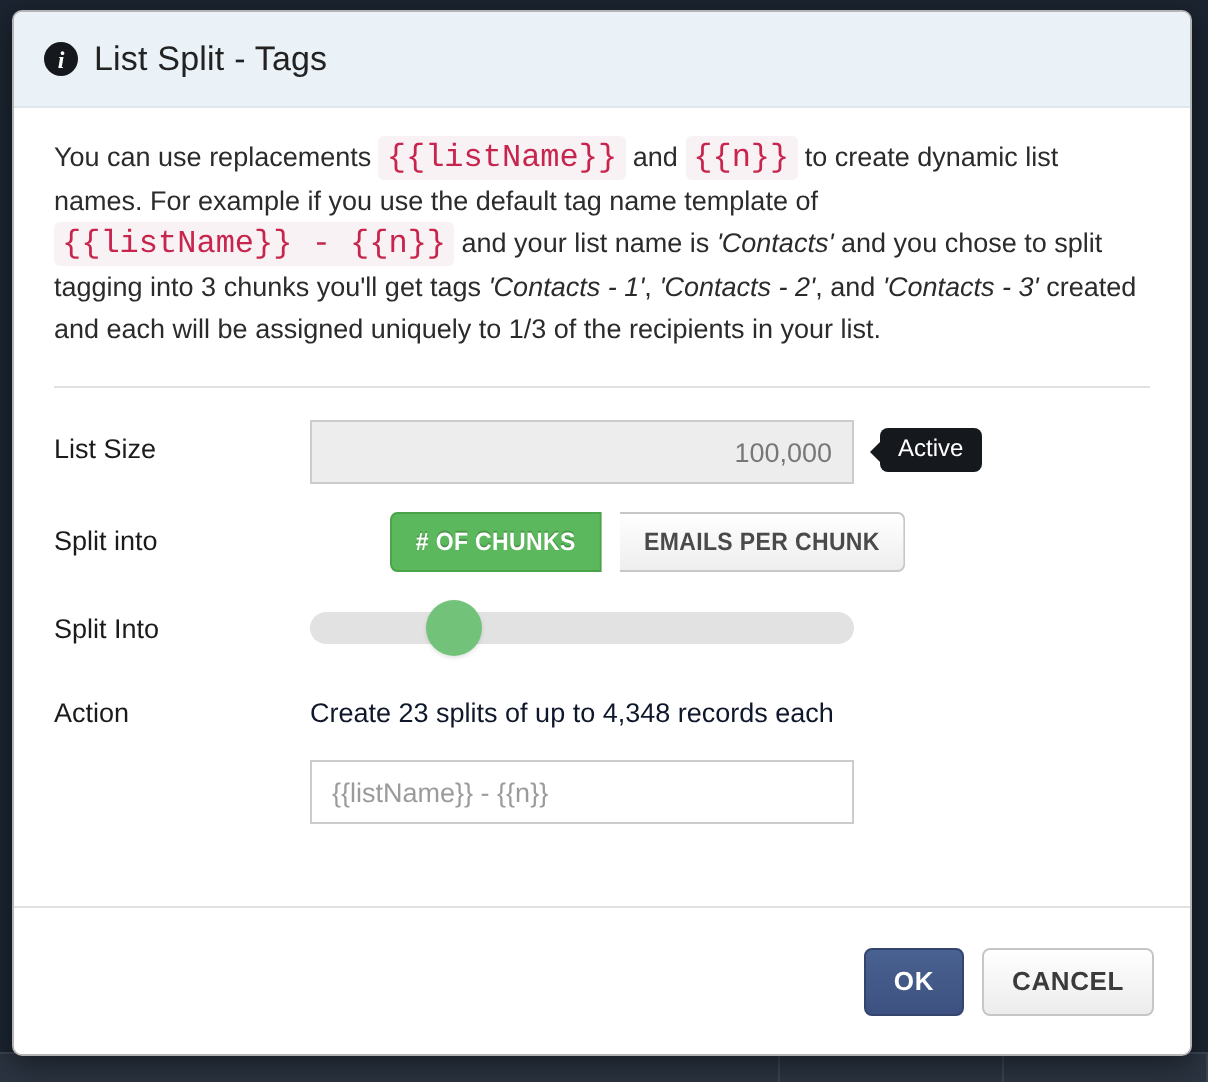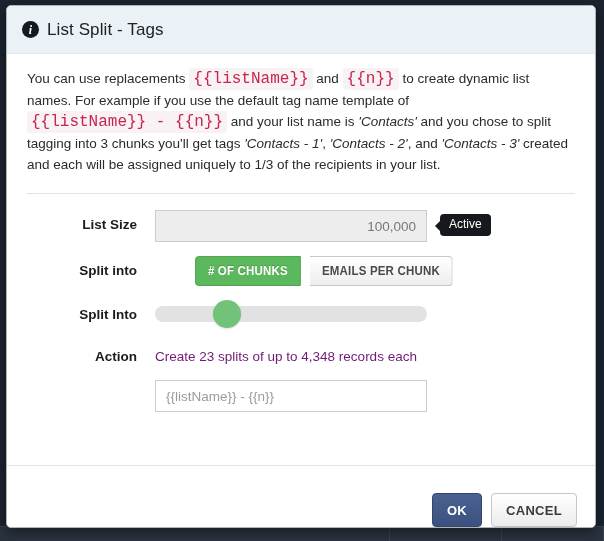--- a/index.html
+++ b/index.html
@@ -130,22 +130,21 @@
     margin-top: 16px;
   }
   .form-row {
     display: flex;
     align-items: flex-start;
     margin-bottom: 14px;
   }
   .form-label {
     width: 128px;
     flex: none;
-    text-align: right;
-    font-weight: bold;
+    font-weight: normal;
     font-size: 13.5px;
     color: #1b1b1b;
     padding-top: 6px;
     padding-right: 18px;
     box-sizing: border-box;
     line-height: 18px;
   }
   .form-control {
     flex: 1 1 auto;
     position: relative;
@@ -247,32 +246,32 @@
     height: 28px;
     border-radius: 50%;
     background: #72c379;
     top: 0;
     box-shadow: 0 1px 2px rgba(0,0,0,0.12);
     cursor: pointer;
   }
 
   .static-text {
     font-size: 13.5px;
-    color: #701a75;
+    color: #0f172a;
     padding-top: 6px;
     line-height: 18px;
   }
 
   
   .modal-footer {
     flex: none;
     border-top: 1px solid #e2e2e2;
-    height: 62px;
-    display: flex;
-    align-items: flex-end;
+    height: 74px;
+    display: flex;
+    align-items: center;
     justify-content: flex-end;
     padding: 0 18px;
     box-sizing: border-box;
     background: #ffffff;
   }
   .btn {
     font-family: "Liberation Sans Narrow", "Liberation Sans", sans-serif;
     font-weight: bold;
     font-size: 13px;
     letter-spacing: 0.3px;

